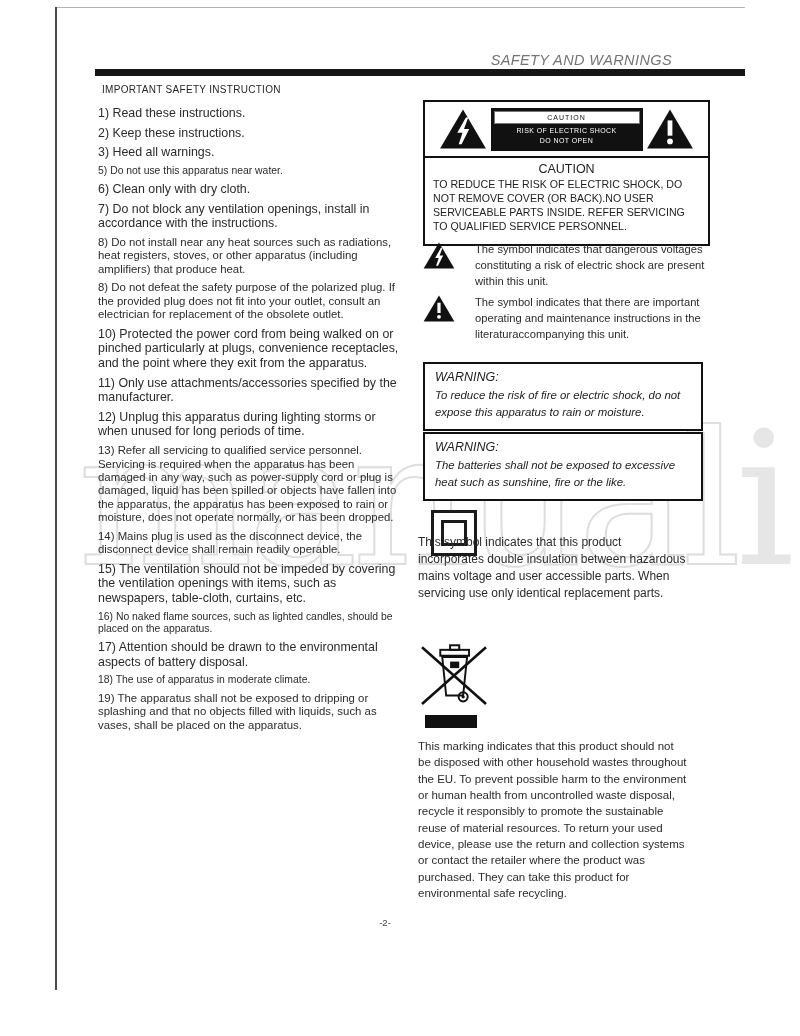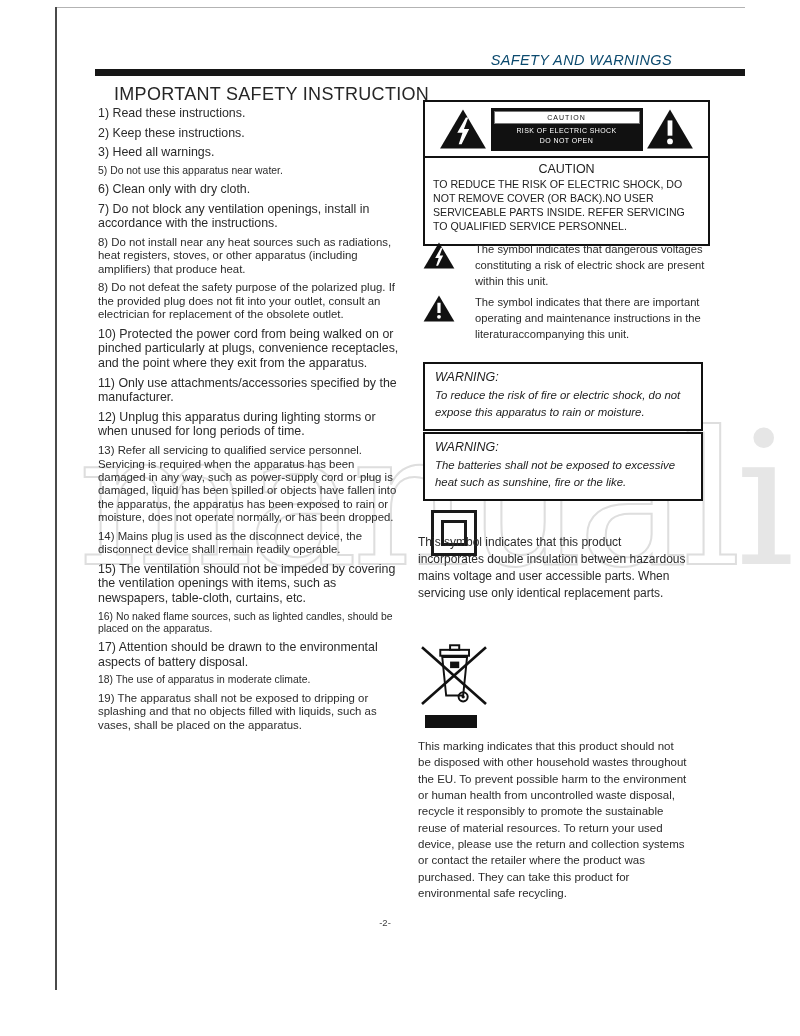--- a/index.html
+++ b/index.html
@@ -12,26 +12,26 @@
   .scan-left{left:55px;top:7px;width:2px;height:983px;background:#4a4a4a;}
 
   
   .watermark{left:78px;top:408px;z-index:0;font-family:"DejaVu Serif",serif;
              font-size:185px;letter-spacing:-6px;white-space:nowrap;line-height:1;}
   .wm-outline{color:transparent;-webkit-text-stroke:2px #dedede;}
   .wm-solid{color:#e6e6e6;-webkit-text-stroke:0;}
 
   
   .hdr-title{left:340px;top:52px;width:332px;text-align:right;font-style:italic;
-             font-size:14.5px;letter-spacing:.4px;color:#0c4a6e;}
+             font-size:14.5px;letter-spacing:.4px;color:#737373;}
   .hdr-rule{left:95px;top:69px;width:650px;height:7px;background:#161616;}
 
   
-  .sec-title{left:97px;top:84px;width:330px;font-size:18px;letter-spacing:.3px;
-             color:#262626;padding-left:5px;margin-left:12px;}
+  .sec-title{left:97px;top:84px;width:330px;font-size:10px;letter-spacing:.3px;
+             color:#262626;padding-left:5px;}
   .left-col{left:97px;top:106px;width:308px;}
   .ins{margin:0 0 5px 1px;line-height:1.18;}
   .ins.lg{font-size:12.4px;}
   .ins.md{font-size:11.4px;}
   .ins.sm{font-size:10.4px;}
 
   
   .caution-box{left:423px;top:100px;width:287px;border:2px solid #111;box-sizing:border-box;background:#fff;}
   .cb-symbols{display:flex;align-items:center;justify-content:space-between;
               padding:5px 14px;border-bottom:2px solid #111;height:44px;}

